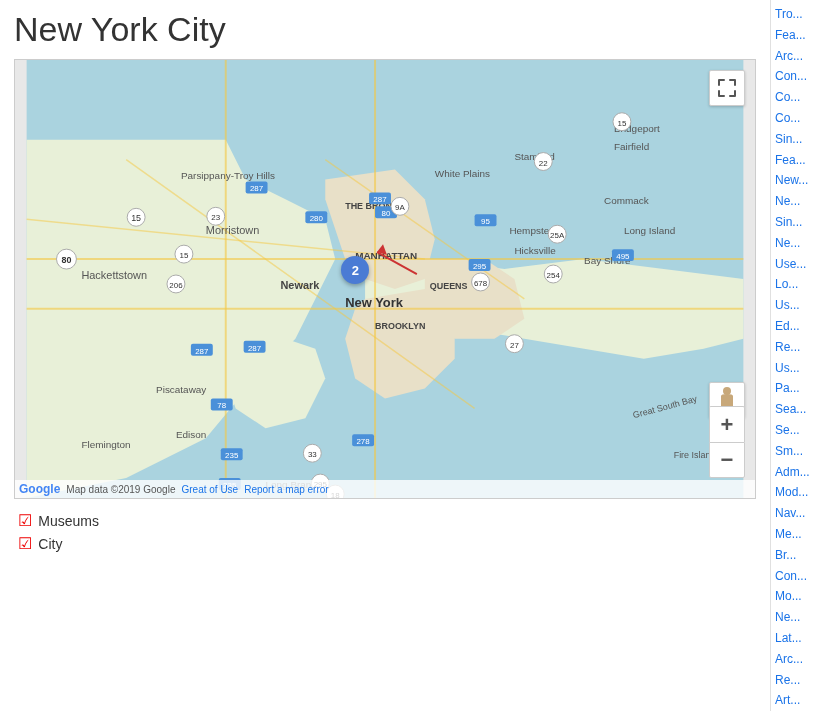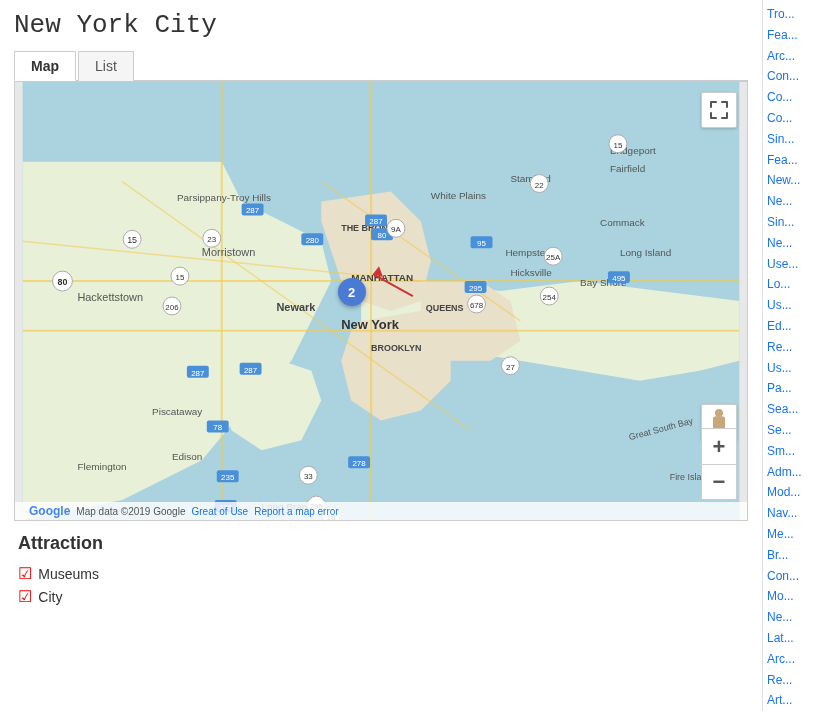--- a/index.html
+++ b/index.html
@@ -14,25 +14,24 @@
 
     
     .main-content {
       flex: 1;
       padding: 10px 14px;
       overflow-y: auto;
       max-width: 770px;
     }
 
     .page-title {
-      font-size: 26px;
+      font-size: 34px;
       font-weight: normal;
       color: #333;
       margin-bottom: 10px;
-      font-family: Liberation Mono, monospace;
     }
 
     
     .tabs {
       display: flex;
       border-bottom: 1px solid #ccc;
       margin-bottom: 0;
     }
 
     .tab {
@@ -133,21 +132,20 @@
       padding: 2px 4px;
       display: flex;
       align-items: center;
       gap: 6px;
     }
 
     .google-logo {
       font-size: 12px;
       font-weight: bold;
       color: #4285f4;
-      margin-left: 10px;
     }
 
     
     .map-marker {
       position: absolute;
       top: 48%;
       left: 46%;
       transform: translate(-50%, -50%);
     }
 
@@ -192,21 +190,21 @@
     }
 
     .showing-text {
       font-size: 13px;
       color: #555;
       margin-top: 6px;
     }
 
     
     .right-sidebar {
-      width: 73px;
+      width: 65px;
       background: #fff;
       border-left: 1px solid #e0e0e0;
       overflow-y: auto;
       padding: 4px 0;
       font-size: 12px;
     }
 
     .sidebar-item {
       padding: 2px 4px;
       color: #1a73e8;
@@ -223,24 +221,20 @@
       top: 0; left: 0; right: 0; bottom: 0;
     }
   </style>
 </head>
 <body>
 
 <div class="main-content">
 
   <h1 class="page-title">New York City</h1>
 
-  <div class="tabs">
-    <div class="tab active">Map</div>
-    <div class="tab">List</div>
-  </div>
 
   <div class="map-wrapper">
     <div class="map-bg">
       
       <svg class="map-svg" viewBox="0 0 720 440" xmlns="http://www.w3.org/2000/svg">
 
         <rect width="720" height="440" fill="#aad3df"></rect>
 
         <polygon points="0,80 200,80 220,120 260,140 300,160 310,200 290,240 270,280 230,320 180,380 100,420 0,440" fill="#e8f0d8"></polygon>
 
@@ -408,21 +402,20 @@
 
     <div class="map-attribution">
       <span class="google-logo">Google</span>
       <span>Map data ©2019 Google</span>
       <span style="color:#1a73e8;cursor:pointer;">Great of Use</span>
       <span style="color:#1a73e8;cursor:pointer;text-align:center;">Report a map error</span>
     </div>
   </div>
 
   <div class="attraction-section">
-    <div class="attraction-title">Attraction</div>
 
     <div class="attraction-item">
       <span class="checkbox-icon">☑</span>
       <span>Museums</span>
     </div>
 
     <div class="attraction-item">
       <span class="checkbox-icon">☑</span>
       <span>City</span>
     </div>

